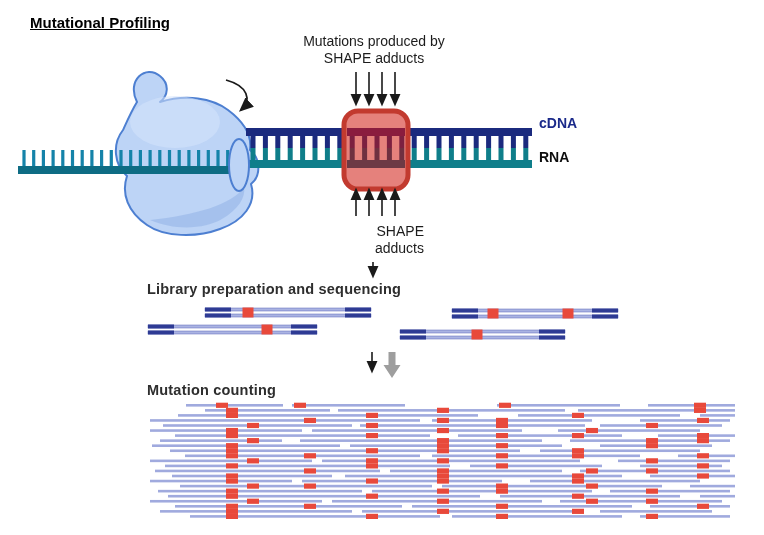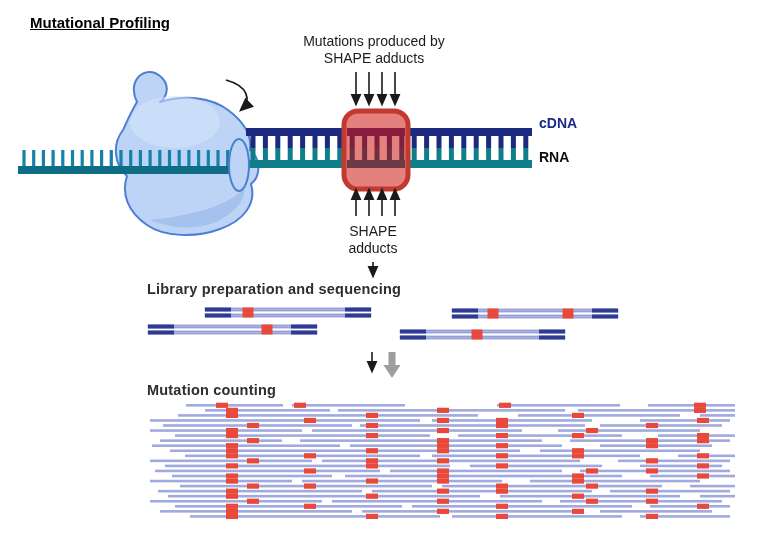--- a/index.html
+++ b/index.html
@@ -7,21 +7,21 @@
     width:764px;height:535px;position:relative;overflow:hidden;
     background:#ffffff;font-family:"Liberation Sans",sans-serif;
   }
   svg{position:absolute;left:0;top:0;}
   .lbl{position:absolute;color:#111;white-space:nowrap;}
   .title{left:30px;top:13px;font-size:15px;font-weight:bold;line-height:1.28;color:#000;text-decoration:underline;}
   .rt{left:103px;top:50px;width:162px;text-align:center;font-size:15px;line-height:1.2;color:#1c1c1c;}
   .mutlbl{left:287px;top:33px;width:174px;text-align:center;font-size:14px;line-height:1.18;color:#1c1c1c;}
   .cdna{left:539px;top:115px;font-size:14px;font-weight:bold;color:#1b2a8a;}
   .rna{left:539px;top:149px;font-size:14px;font-weight:bold;color:#0d0d0d;}
-  .shapelbl{left:322px;top:223px;width:102px;text-align:center;font-size:14px;line-height:1.18;color:#1c1c1c;}
+  .shapelbl{left:322px;top:223px;width:102px;text-align:right;font-size:14px;line-height:1.18;color:#1c1c1c;}
   .seclbl{font-size:14.5px;font-weight:bold;color:#2e2e2e;letter-spacing:.2px;}
   .library{left:147px;top:281px;text-align:center;}
   .counting{left:147px;top:382px;}
 </style>
 </head>
 <body>
 
 <svg id="diagram" width="764" height="535" viewBox="0 0 764 535">
   <defs>
     <marker id="ah" markerWidth="9" markerHeight="8" refX="6.5" refY="3.5" orient="auto">

